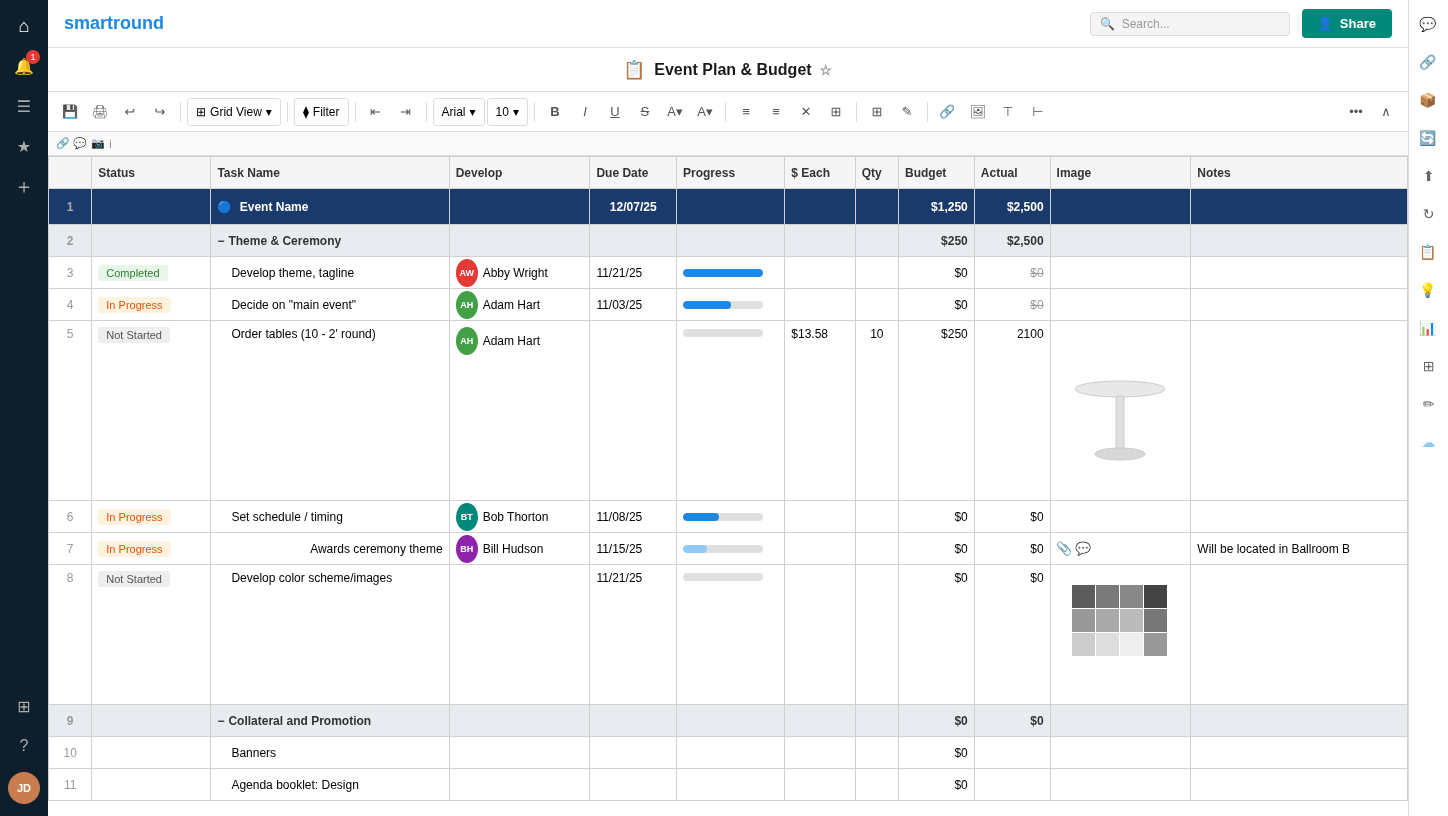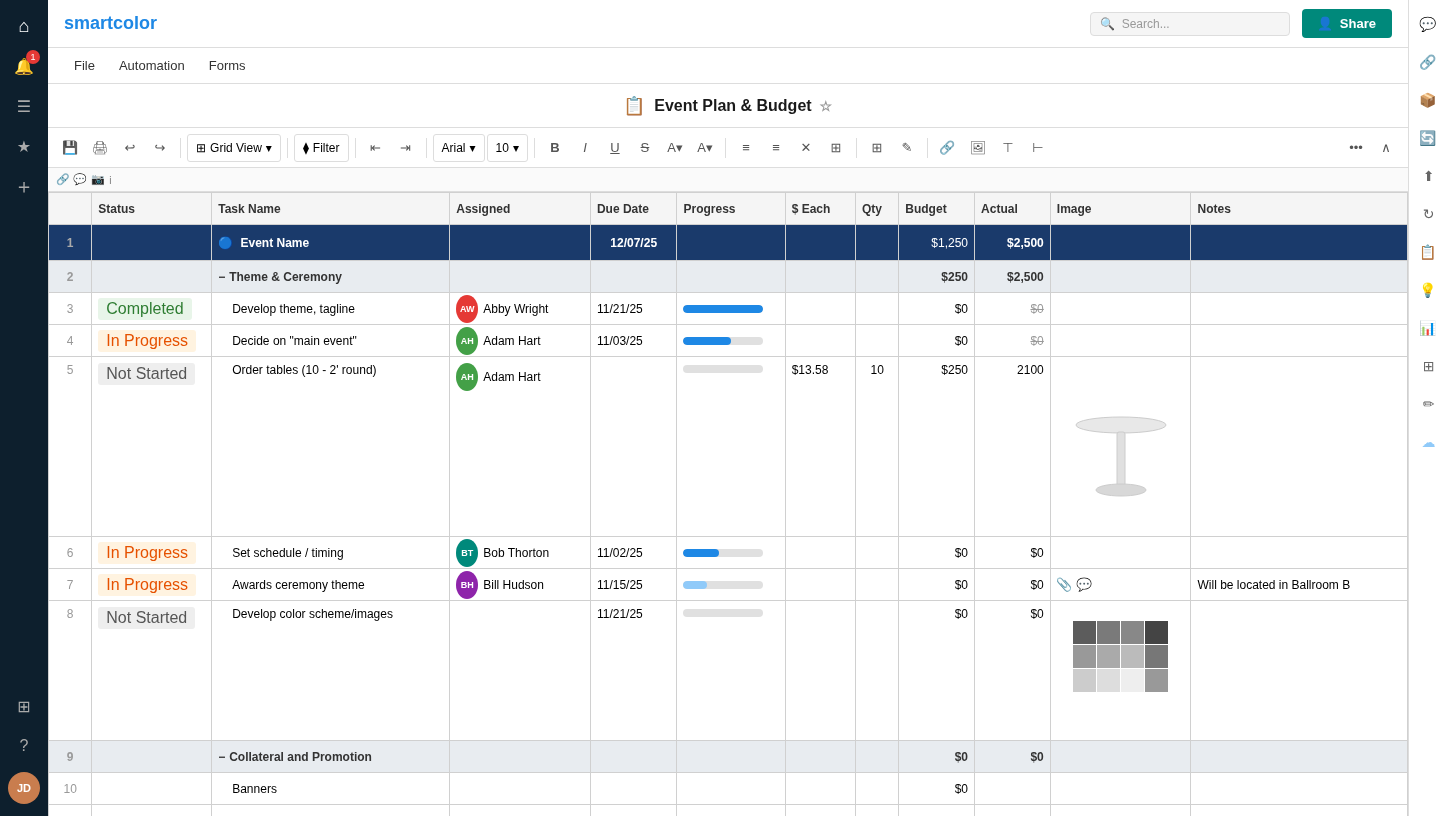--- a/index.html
+++ b/index.html
@@ -261,21 +261,21 @@
     .section-row td { background: #e8ecf0; color: #333; font-weight: 600; }
     .collateral-row td { background: #e8ecf0; color: #333; font-weight: 600; }
     .normal-row td { background: #fff; }
 
     
     .status-badge {
       display: inline-flex;
       align-items: center;
       padding: 2px 8px;
       border-radius: 3px;
-      font-size: 16px;
+      font-size: 11px;
       font-weight: 500;
     }
     .status-completed { background: #e8f5e9; color: #2e7d32; }
     .status-inprogress { background: #fff3e0; color: #e65100; }
     .status-notstarted { background: #eeeeee; color: #555; }
 
     
     .progress-bar-wrap {
       width: 80px;
       height: 8px;
@@ -343,38 +343,33 @@
   <div style="flex:1;"></div>
   <div class="sidebar-icon" style="color:#aaa;">⊞</div>
   <div class="sidebar-icon" style="color:#aaa;">?</div>
   <div class="sidebar-avatar" style="background:#c97d4e;display:flex;align-items:center;justify-content:center;color:#fff;font-size:11px;font-weight:bold;width:32px;height:32px;border-radius:50%;margin:4px auto;">JD</div>
 </div>
 
 <div class="main-area">
 
   <div class="top-bar">
     <div class="logo">
-      <span style="color:#1e88e5;">smart</span><span>color</span>
+      <span style="color:#1e88e5;">smart</span><span>round</span>
     </div>
     <div style="flex:1;"></div>
     <div class="search-bar">
       <span>🔍</span>
       <span style="color:#999;">Search...</span>
     </div>
     <button class="share-btn">
       <span>👤</span>
       <span>Share</span>
     </button>
   </div>
 
-  <div class="menu-bar">
-    <div class="menu-item">File</div>
-    <div class="menu-item">Automation</div>
-    <div class="menu-item">Forms</div>
-  </div>
 
   <div class="title-bar">
     <div class="sheet-title">
       <span style="color:#1e88e5;font-size:18px;">📋</span>
       <span>Event Plan &amp; Budget</span>
       <span style="color:#999;font-size:14px;">☆</span>
     </div>
   </div>
 
   <div class="toolbar">
@@ -438,21 +433,21 @@
       <span style="color:#888;font-size:11px;">📷</span>
       <span style="color:#888;font-size:11px;">ℹ</span>
     </div>
 
     <table class="grid-table">
       <thead>
         <tr>
           <th class="row-num"></th>
           <th class="col-status">Status</th>
           <th class="col-task">Task Name</th>
-          <th class="col-assigned">Assigned</th>
+          <th class="col-assigned">Develop</th>
           <th class="col-duedate">Due Date</th>
           <th class="col-progress">Progress</th>
           <th class="col-each">$ Each</th>
           <th class="col-qty">Qty</th>
           <th class="col-budget">Budget</th>
           <th class="col-actual">Actual</th>
           <th class="col-image">Image</th>
           <th class="col-notes">Notes</th>
         </tr>
       </thead>
@@ -463,21 +458,21 @@
           <td></td>
           <td style="font-weight:700;">
             <span style="margin-right:4px;">🔵</span>
             <span>Event Name</span>
           </td>
           <td></td>
           <td style="text-align:center;">12/07/25</td>
           <td></td>
           <td></td>
           <td></td>
-          <td style="text-align:right;font-weight:400;">$1,250</td>
+          <td style="text-align:right;font-weight:700;">$1,250</td>
           <td style="text-align:right;font-weight:700;">$2,500</td>
           <td></td>
           <td></td>
         </tr>
 
         <tr class="section-row">
           <td class="row-num" style="background:#e8ecf0;color:#999;">2</td>
           <td></td>
           <td>
             <span class="section-label">
@@ -589,40 +584,40 @@
           <td>
             <span class="status-badge status-inprogress">In Progress</span>
           </td>
           <td style="padding-left:20px;">Set schedule / timing</td>
           <td>
             <div class="avatar-chip">
               <span class="avatar-circle av-bt">BT</span>
               <span>Bob Thorton</span>
             </div>
           </td>
-          <td>11/02/25</td>
+          <td>11/08/25</td>
           <td>
             <div class="progress-bar-wrap">
               <div class="progress-bar-fill progress-blue" style="width:45%"></div>
             </div>
           </td>
           <td></td>
           <td></td>
           <td style="text-align:right;">$0</td>
           <td style="text-align:right;">$0</td>
           <td></td>
           <td></td>
         </tr>
 
         <tr class="normal-row">
           <td class="row-num">7</td>
           <td>
             <span class="status-badge status-inprogress">In Progress</span>
           </td>
-          <td style="padding-left:20px;">
+          <td style="padding-left:20px;text-align:right;">
             <span>Awards ceremony theme</span>
           </td>
           <td>
             <div class="avatar-chip">
               <span class="avatar-circle av-bh">BH</span>
               <span>Bill Hudson</span>
             </div>
           </td>
           <td>11/15/25</td>
           <td>

